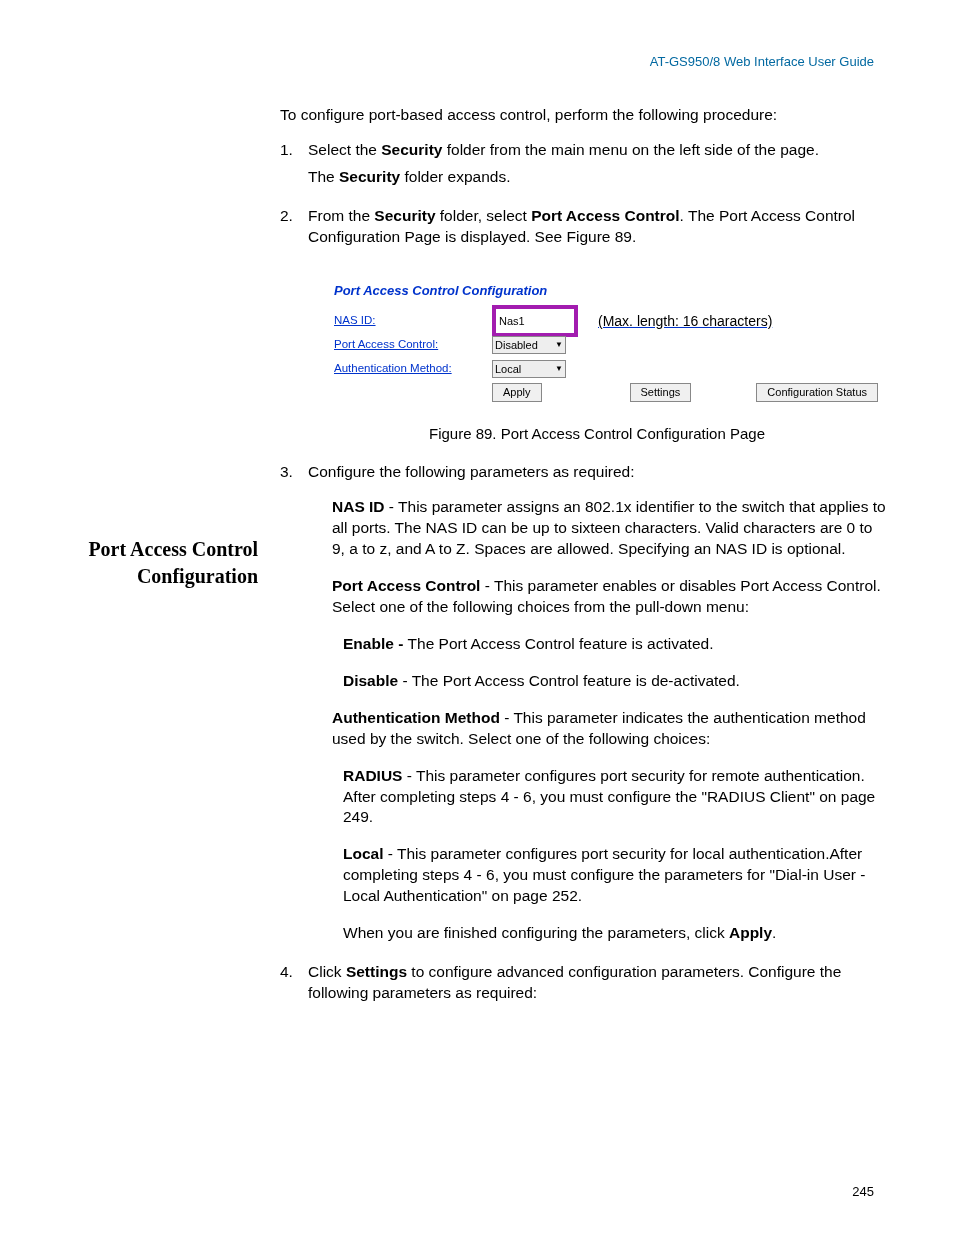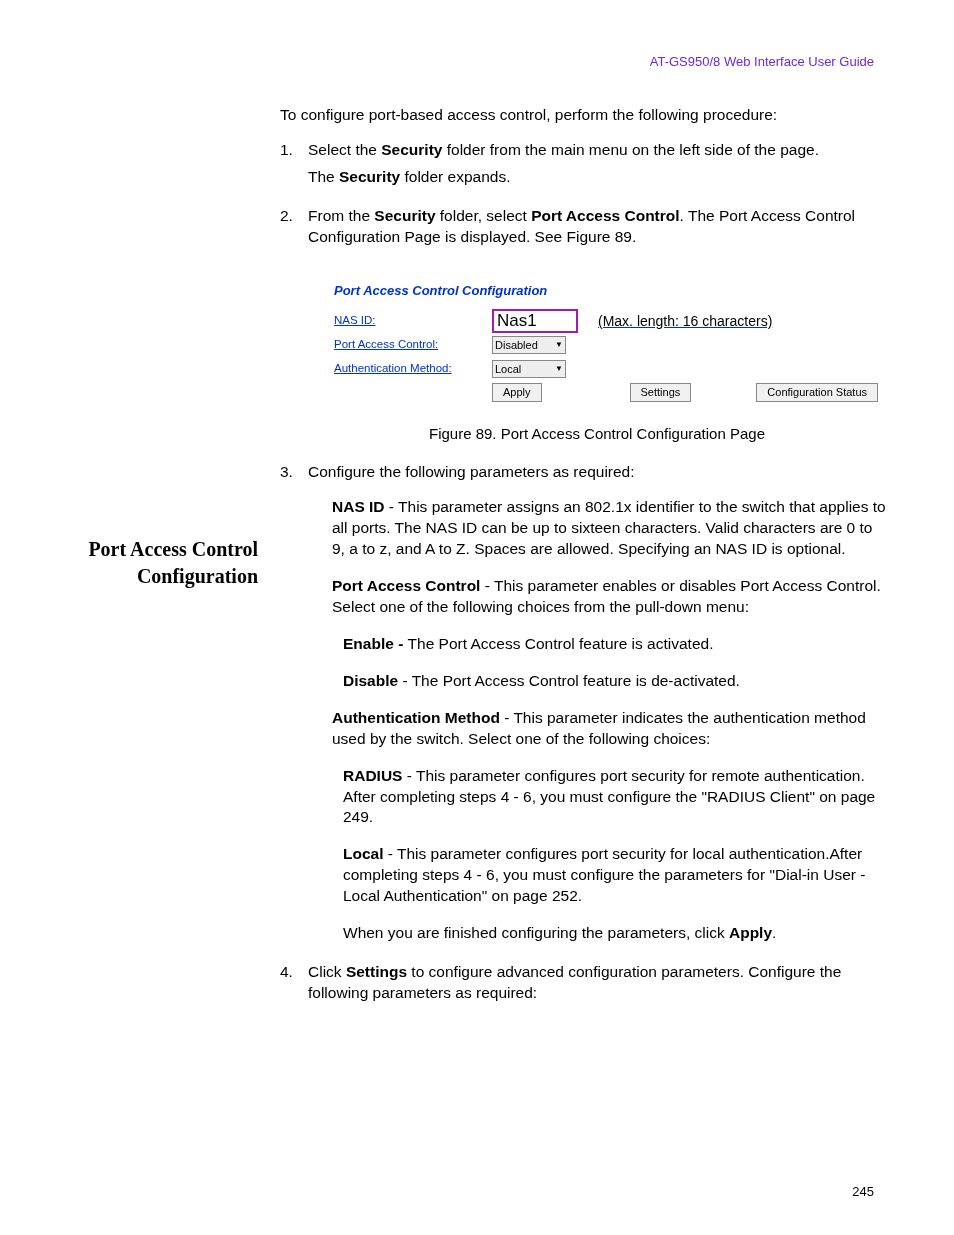--- a/index.html
+++ b/index.html
@@ -9,21 +9,21 @@
     color: #000;
     width: 954px;
     height: 1235px;
     background: #fff;
     position: relative;
     padding: 54px 80px 40px 80px;
   }
   .header-line {
     text-align: right;
     font-size: 13px;
-    color: #6d28d9;
+    color: #0369a1;
     margin-bottom: 36px;
   }
   .main-row {
     display: flex;
     align-items: center;
   }
   .side-heading {
     width: 200px;
     flex-shrink: 0;
     text-align: right;
@@ -94,23 +94,23 @@
   .fig-label {
     width: 158px;
     flex-shrink: 0;
   }
   .fig-input-cell {
     width: 100px;
     flex-shrink: 0;
   }
   .fig-input {
     width: 86px;
-    height: 24px;
-    border: 2px solid #a21caf;
-    font-size: 17px;
+    height: 32px;
+    border: 4px solid #a21caf;
+    font-size: 11px;
     padding: 1px 3px;
     color: #000;
     background: #fff;
   }
   .fig-select {
     width: 74px;
     height: 18px;
     border: 1px solid #888;
     font-size: 11px;
     background: #eee;

